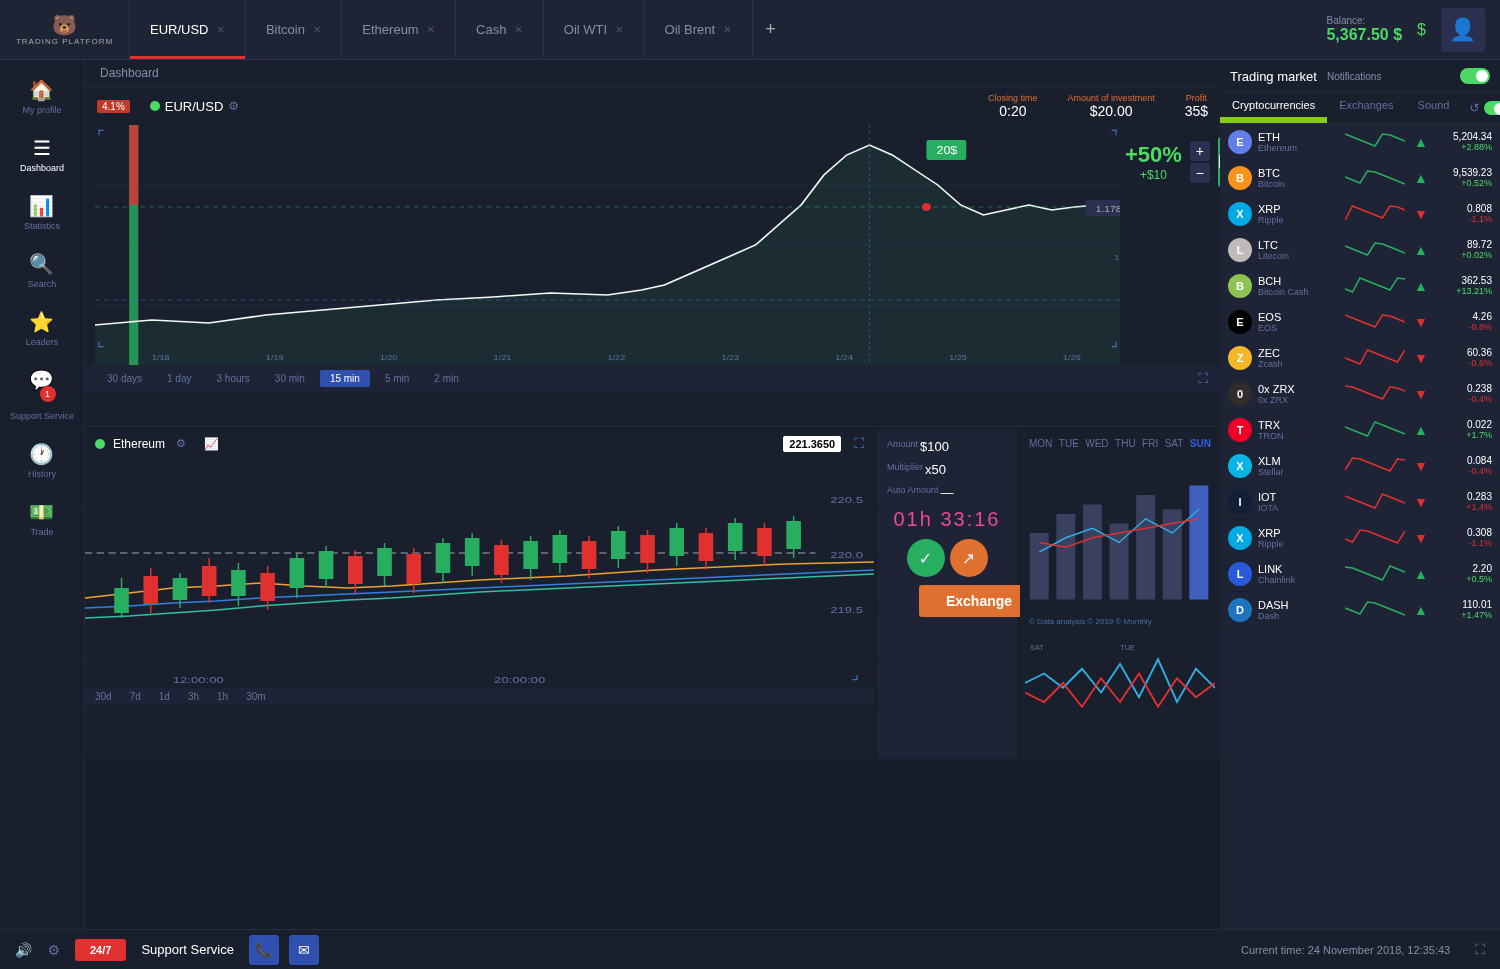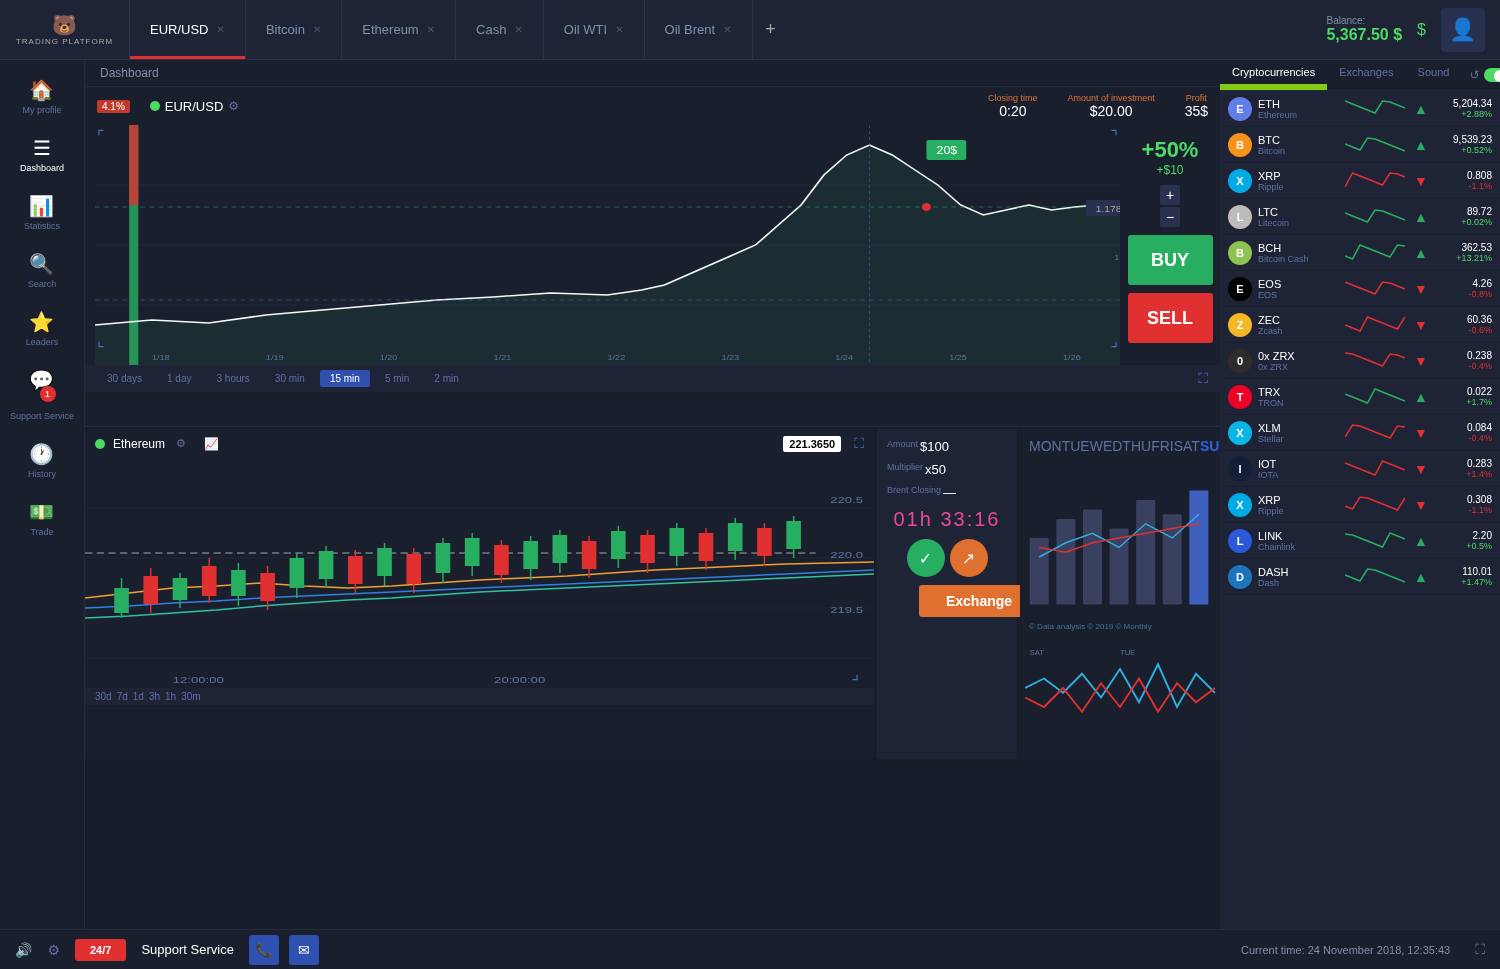--- a/index.html
+++ b/index.html
@@ -239,21 +239,21 @@
       color: #fff;
     }
 
     
     .trade-panel {
       width: 100px;
       position: absolute;
       right: 0;
       top: 40px;
       display: flex;
-      flex-direction: column;
+      flex-direction: row;
       align-items: center;
       gap: 8px;
       padding: 10px 5px;
       background: #1a1f2e;
     }
     .profit-display {
       text-align: center;
       font-size: 10px;
       color: #8090a8;
     }
@@ -834,53 +834,53 @@
             <line x1="485" y1="58" x2="485" y2="100" stroke="#27ae60" stroke-width="1"></line>
             <rect x="480" y="63" width="10" height="28" fill="#27ae60"></rect>
 
             <text x="60" y="225" fill="#6070a0" font-size="9">12:00:00</text>
             <text x="280" y="225" fill="#6070a0" font-size="9">20:00:00</text>
 
           </svg>
           <span class="chart-corner-icon" style="bottom:5px;right:15px;">⌟</span>
         </div>
 
-        <div style="display:flex;gap:5px;padding:3px 10px;background:#1e2436;">
+        <div style="display:flex;gap:18px;padding:3px 10px;background:#1e2436;">
           <span style="color:#6070a0;font-size:10px;cursor:pointer;">30d</span>
           <span style="color:#6070a0;font-size:10px;cursor:pointer;">7d</span>
           <span style="color:#6070a0;font-size:10px;cursor:pointer;">1d</span>
           <span style="color:#6070a0;font-size:10px;cursor:pointer;">3h</span>
           <span style="color:#6070a0;font-size:10px;cursor:pointer;">1h</span>
           <span style="color:#6070a0;font-size:10px;cursor:pointer;">30m</span>
         </div>
       </div>
 
       <div class="order-panel">
         <div class="order-field">
           <span class="order-field-label">Amount</span>
           <span class="order-field-value">$100</span>
         </div>
         <div class="order-field">
           <span class="order-field-label">Multiplier</span>
           <span class="order-field-value">x50</span>
         </div>
         <div class="order-field">
-          <span class="order-field-label">Brent Closing</span>
+          <span class="order-field-label">Auto Amount</span>
           <span class="order-field-value">—</span>
         </div>
         <div class="timer-display">01h 33:16</div>
         <div class="exchange-buttons">
           <div class="ex-btn">✓</div>
           <div class="ex-btn orange">↗</div>
         </div>
         <button class="btn-exchange">Exchange</button>
       </div>
 
       <div class="bar-chart-panel">
-        <div style="font-size:14px;color:#6070a0;padding:4px;display:flex;justify-content:space-between;text-align:right;">
+        <div style="font-size:10px;color:#6070a0;padding:4px;display:flex;justify-content:space-between;text-align:right;">
           <span>MON</span>
           <span>TUE</span>
           <span>WED</span>
           <span>THU</span>
           <span>FRI</span>
           <span>SAT</span>
           <span style="color:#3060e0;font-weight:bold;">SUN</span>
         </div>
         <svg width="100%" height="160" viewBox="0 0 200 160">
 
@@ -905,20 +905,25 @@
 
           <text x="5" y="15" fill="#6070a0" font-size="8">SAT</text>
           <text x="100" y="15" fill="#6070a0" font-size="8">TUE</text>
         </svg>
       </div>
 
     </div>
   </div>
 
   <div class="right-panel">
+    <div class="right-header">
+      <span class="right-title">Trading market</span>
+      <span style="color:#8090a8;font-size:10px;">Notifications</span>
+      <div class="toggle-switch" style="margin-left:auto;"></div>
+    </div>
     <div class="right-tabs">
       <div class="right-tab active">
         <span>Cryptocurrencies</span>
       </div>
       <div class="right-tab">
         <span>Exchanges</span>
       </div>
       <div class="right-tab">
         <span>Sound</span>
       </div>

